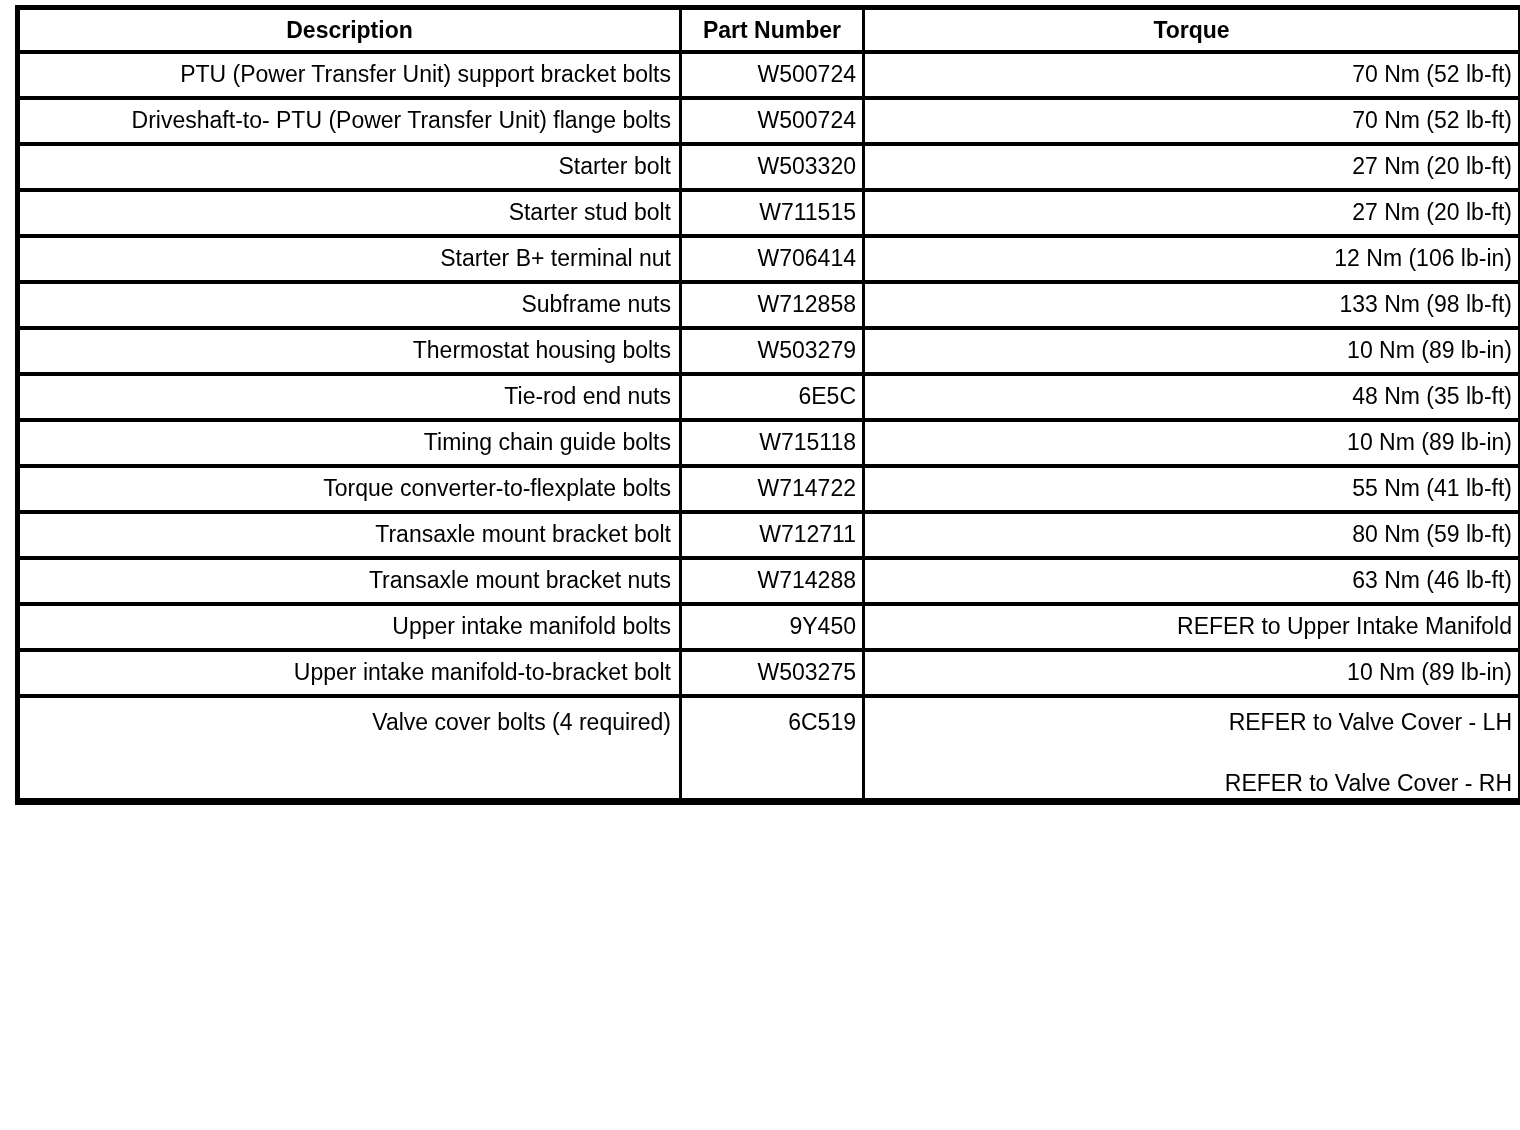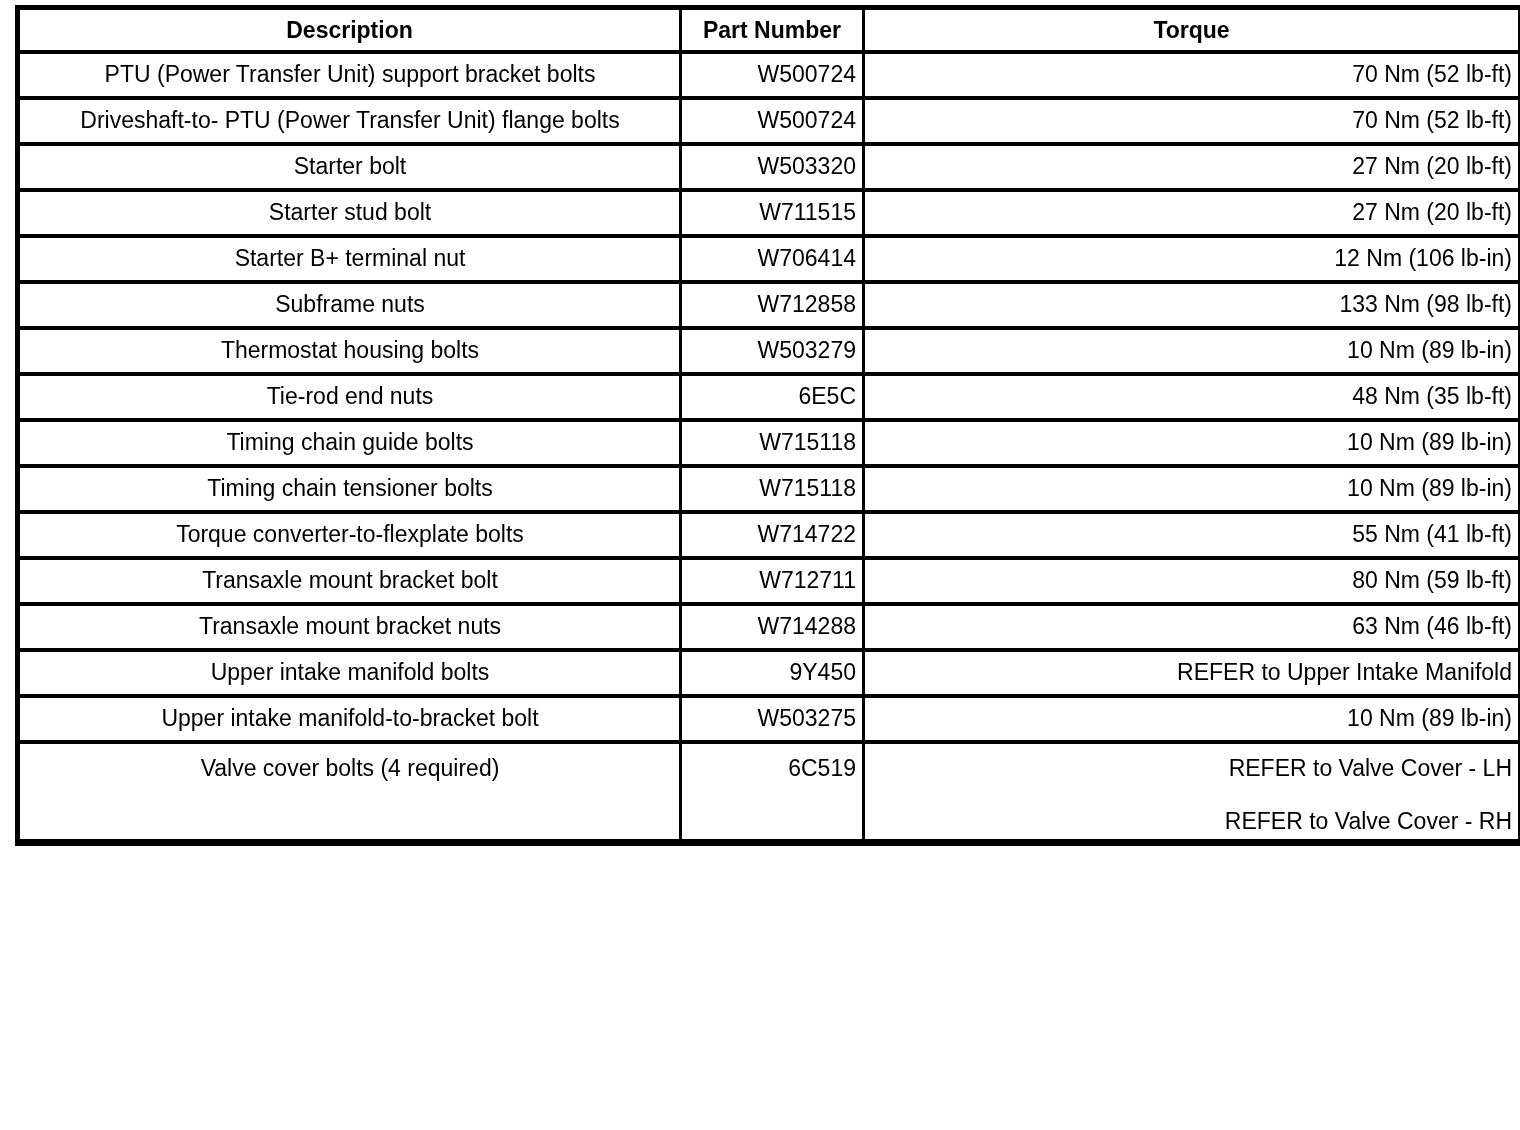--- a/index.html
+++ b/index.html
@@ -37,29 +37,29 @@
     overflow: hidden;
   }
   thead th {
     height: 44px;
     font-weight: bold;
     text-align: center;
     padding: 2px 6px;
   }
   tbody td { height: 46px; }
   td.desc {
-    text-align: center;
+    text-align: right;
     padding: 2px 8px 2px 9px;
   }
   td.part, td.torque {
     text-align: right;
     padding: 2px 6px;
   }
   tr.tall td { height: 101px; vertical-align: top; padding-top: 11px; }
-  .torque-line + .torque-line { margin-top: 27px; }
+  .torque-line + .torque-line { margin-top: 35px; }
 </style>
 </head>
 <body>
 
 <div class="page">
   <table class="spec-table">
     <colgroup>
       <col class="col-desc">
       <col class="col-part">
       <col class="col-torque">
@@ -129,27 +129,20 @@
           </td>
         </tr>
         <tr>
           <td class="desc">Timing chain guide bolts</td>
           <td class="part">W715118</td>
           <td class="torque">
             <div class="torque-line">10 Nm (89 lb-in)</div>
           </td>
         </tr>
         <tr>
-          <td class="desc">Timing chain tensioner bolts</td>
-          <td class="part">W715118</td>
-          <td class="torque">
-            <div class="torque-line">10 Nm (89 lb-in)</div>
-          </td>
-        </tr>
-        <tr>
           <td class="desc">Torque converter-to-flexplate bolts</td>
           <td class="part">W714722</td>
           <td class="torque">
             <div class="torque-line">55 Nm (41 lb-ft)</div>
           </td>
         </tr>
         <tr>
           <td class="desc">Transaxle mount bracket bolt</td>
           <td class="part">W712711</td>
           <td class="torque">

